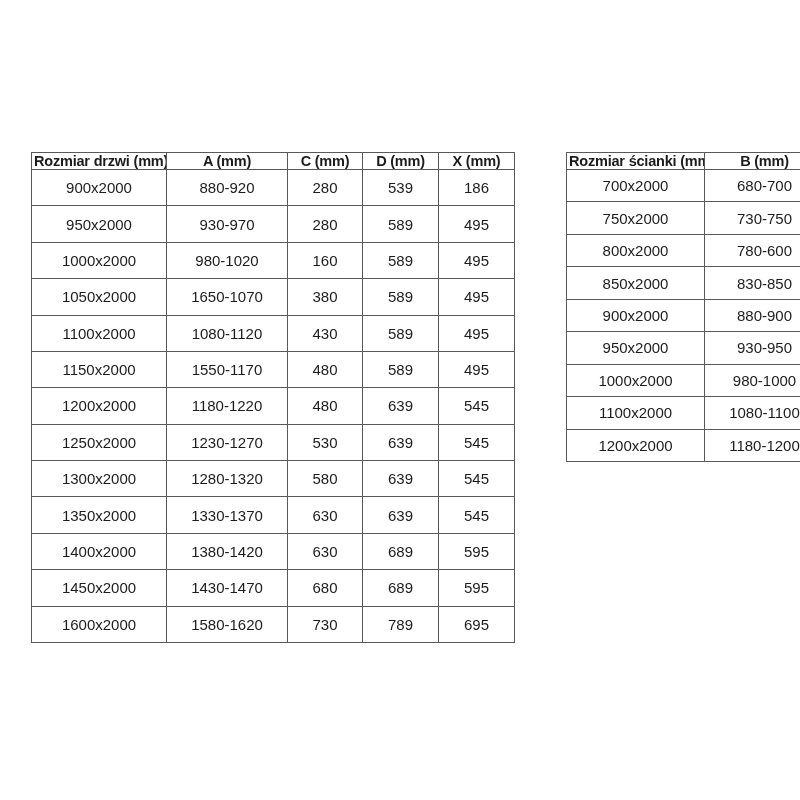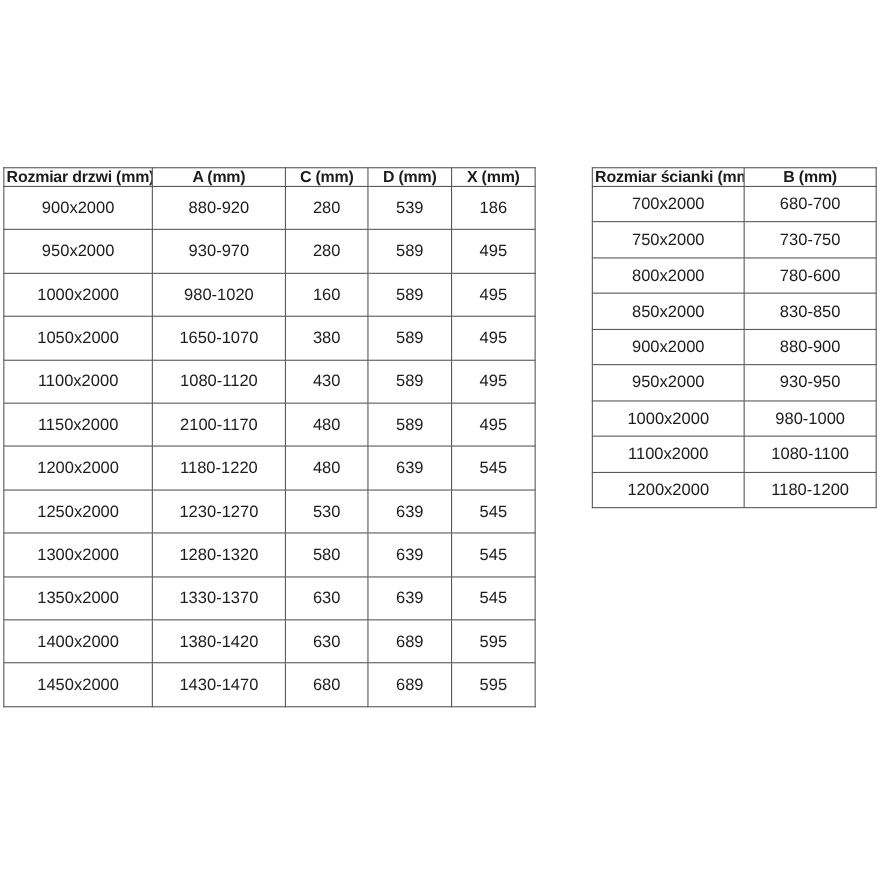--- a/index.html
+++ b/index.html
@@ -18,20 +18,21 @@
     width:800px;
     height:800px;
     background:var(--bg);
     overflow:hidden;
   }
   table.spec-table{
     position:absolute;
     border-collapse:collapse;
     table-layout:fixed;
     color:var(--text);
+    margin-left:28px;
   }
   table.spec-table th,
   table.spec-table td{
     border:1px solid var(--border);
     text-align:center;
     vertical-align:middle;
     padding:0 2px;
     overflow:hidden;
     white-space:nowrap;
   }
@@ -110,21 +111,21 @@
         </tr>
         <tr>
           <td>1100x2000</td>
           <td>1080-1120</td>
           <td>430</td>
           <td>589</td>
           <td>495</td>
         </tr>
         <tr>
           <td>1150x2000</td>
-          <td>2100-1170</td>
+          <td>1550-1170</td>
           <td>480</td>
           <td>589</td>
           <td>495</td>
         </tr>
         <tr>
           <td>1200x2000</td>
           <td>1180-1220</td>
           <td>480</td>
           <td>639</td>
           <td>545</td>
@@ -156,20 +157,27 @@
           <td>630</td>
           <td>689</td>
           <td>595</td>
         </tr>
         <tr>
           <td>1450x2000</td>
           <td>1430-1470</td>
           <td>680</td>
           <td>689</td>
           <td>595</td>
+        </tr>
+        <tr>
+          <td>1600x2000</td>
+          <td>1580-1620</td>
+          <td>730</td>
+          <td>789</td>
+          <td>695</td>
         </tr>
       </tbody>
     </table>
 
   <table class="spec-table wall-table">
     <colgroup>
       <col style="width:138px">
       <col style="width:120px">
     </colgroup>
   <thead>

